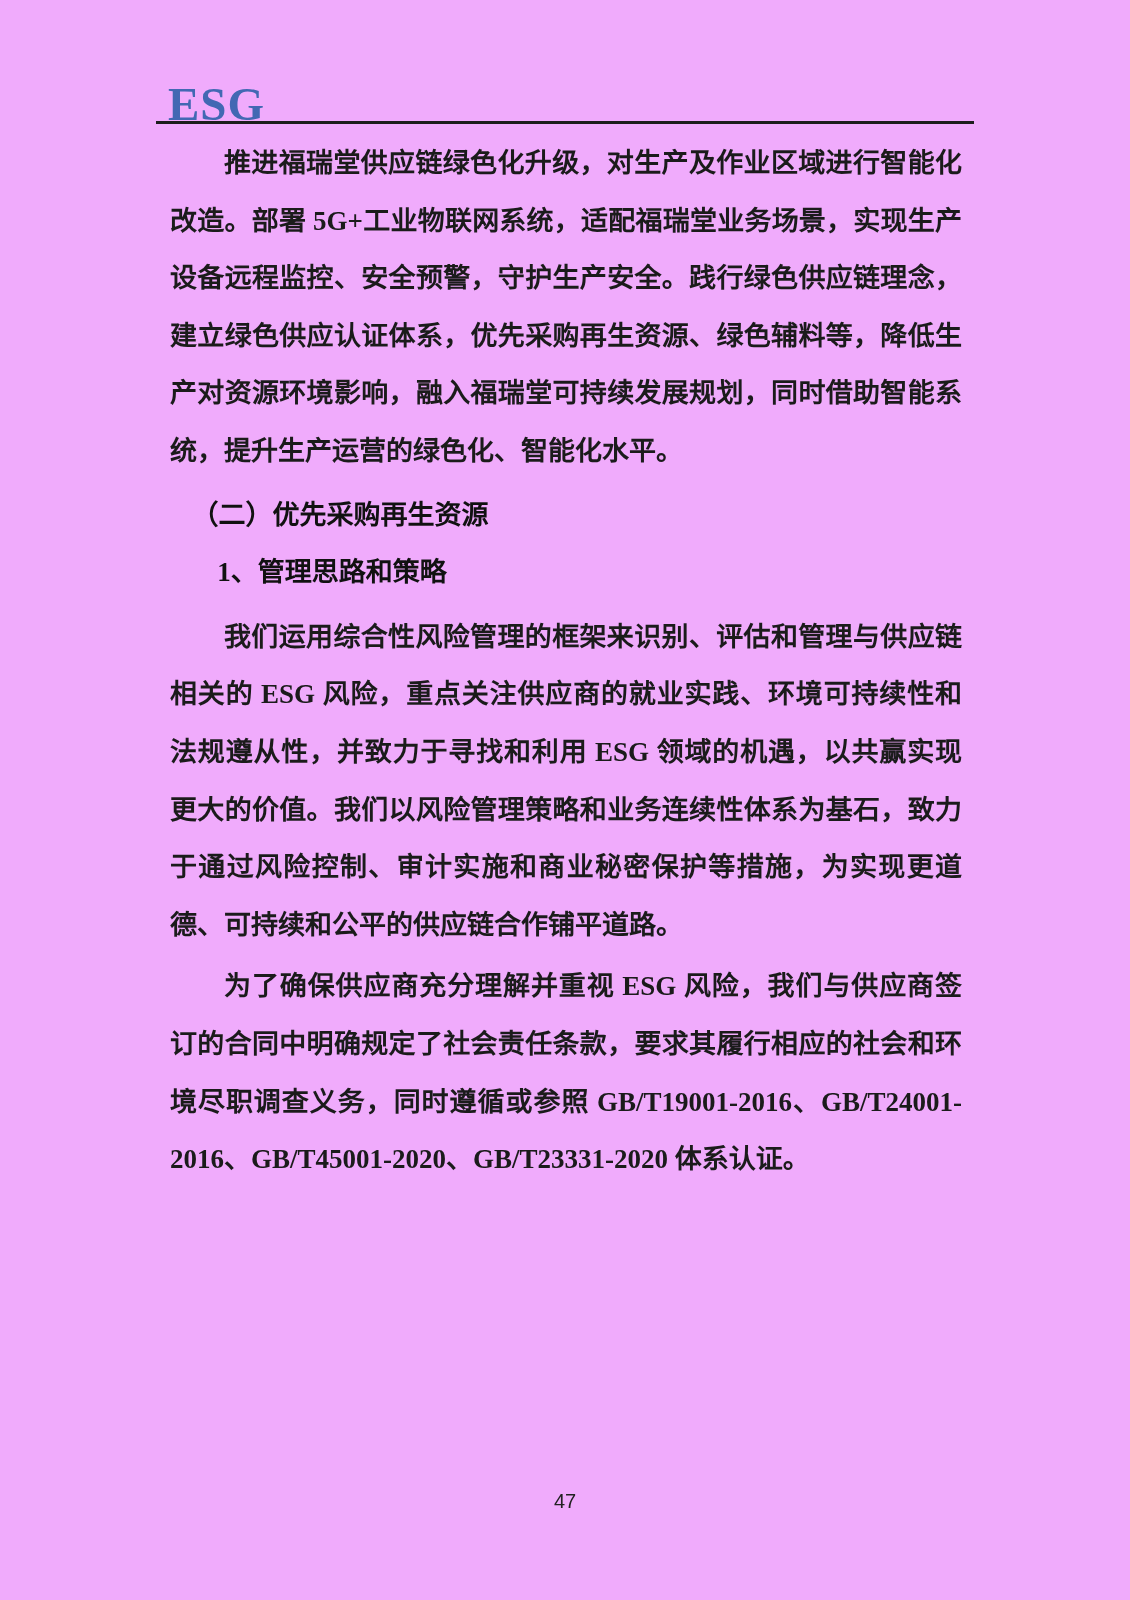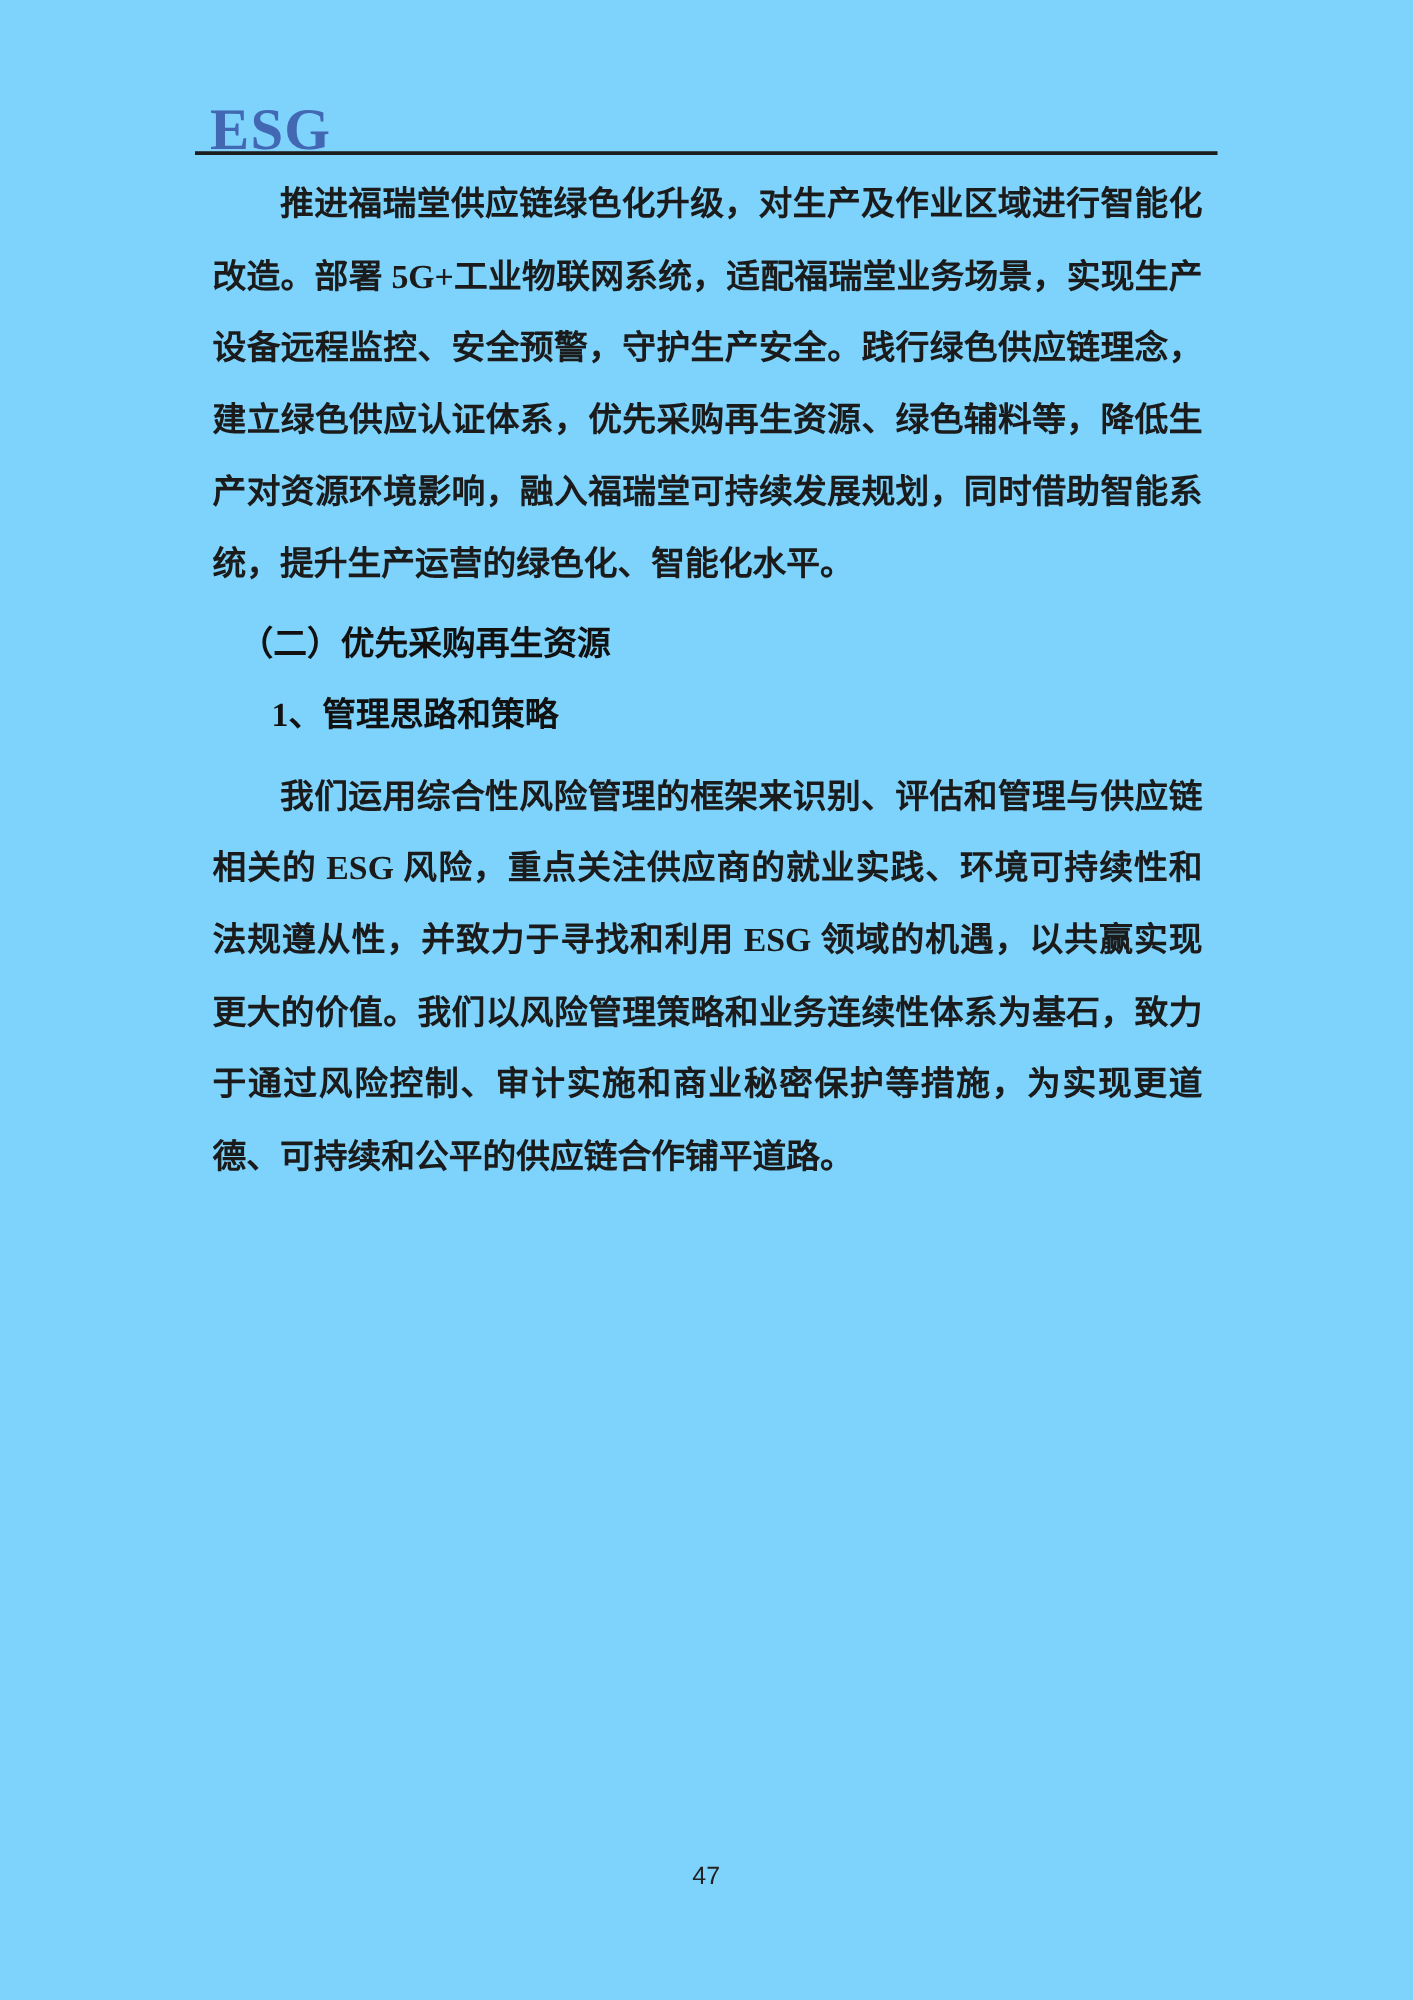--- a/index.html
+++ b/index.html
@@ -2,21 +2,21 @@
 <html lang="zh-CN"><head>
 <meta charset="utf-8">
 <style>
   * { margin: 0; padding: 0; box-sizing: border-box; }
   html, body { background: #ffffff; }
   .page {
     position: relative;
     width: 1130px;
     height: 1600px;
     margin: 0 auto;
-    background: #7dd3fc;
+    background: #f0abfc;
     color: #1c1c1c;
     font-family: "Liberation Serif", "DejaVu Serif", serif;
     overflow: hidden;
   }
   
   .header {
     margin: 0 156px;
     padding-top: 72px;
     display: flex;
     justify-content: space-between;
@@ -98,19 +98,20 @@
   <main class="doc-body">
     <p>推进福瑞堂供应链绿色化升级，对生产及作业区域进行智能化改造。部署 5G+工业物联网系统，适配福瑞堂业务场景，实现生产设备远程监控、安全预警，守护生产安全。践行绿色供应链理念，建立绿色供应认证体系，优先采购再生资源、绿色辅料等，降低生产对资源环境影响，融入福瑞堂可持续发展规划，同时借助智能系统，提升生产运营的绿色化、智能化水平。</p>
 
     <h2 class="section-heading">（二）优先采购再生资源</h2>
 
     <h3 class="subsection-heading">1、管理思路和策略</h3>
 
     <p>我们运用综合性风险管理的框架来识别、评估和管理与供应链相关的 ESG 风险，重点关注供应商的就业实践、环境可持续性和法规遵从性，并致力于寻找和利用 ESG 领域的机遇，以共赢实现更大的价值。我们以风险管理策略和业务连续性体系为基石，致力于通过风险控制、审计实施和商业秘密保护等措施，为实现更道德、可持续和公平的供应链合作铺平道路。</p>
 
 
+    <p>为了确保供应商充分理解并重视 ESG 风险，我们与供应商签订的合同中明确规定了社会责任条款，要求其履行相应的社会和环境尽职调查义务，同时遵循或参照 GB/T19001-2016、GB/T24001-2016、GB/T45001-2020、GB/T23331-2020 体系认证。</p>
   </main>
 
   <footer class="footer">
     <span class="page-number">47</span>
   </footer>
 
 </div>
 
 </body></html>

